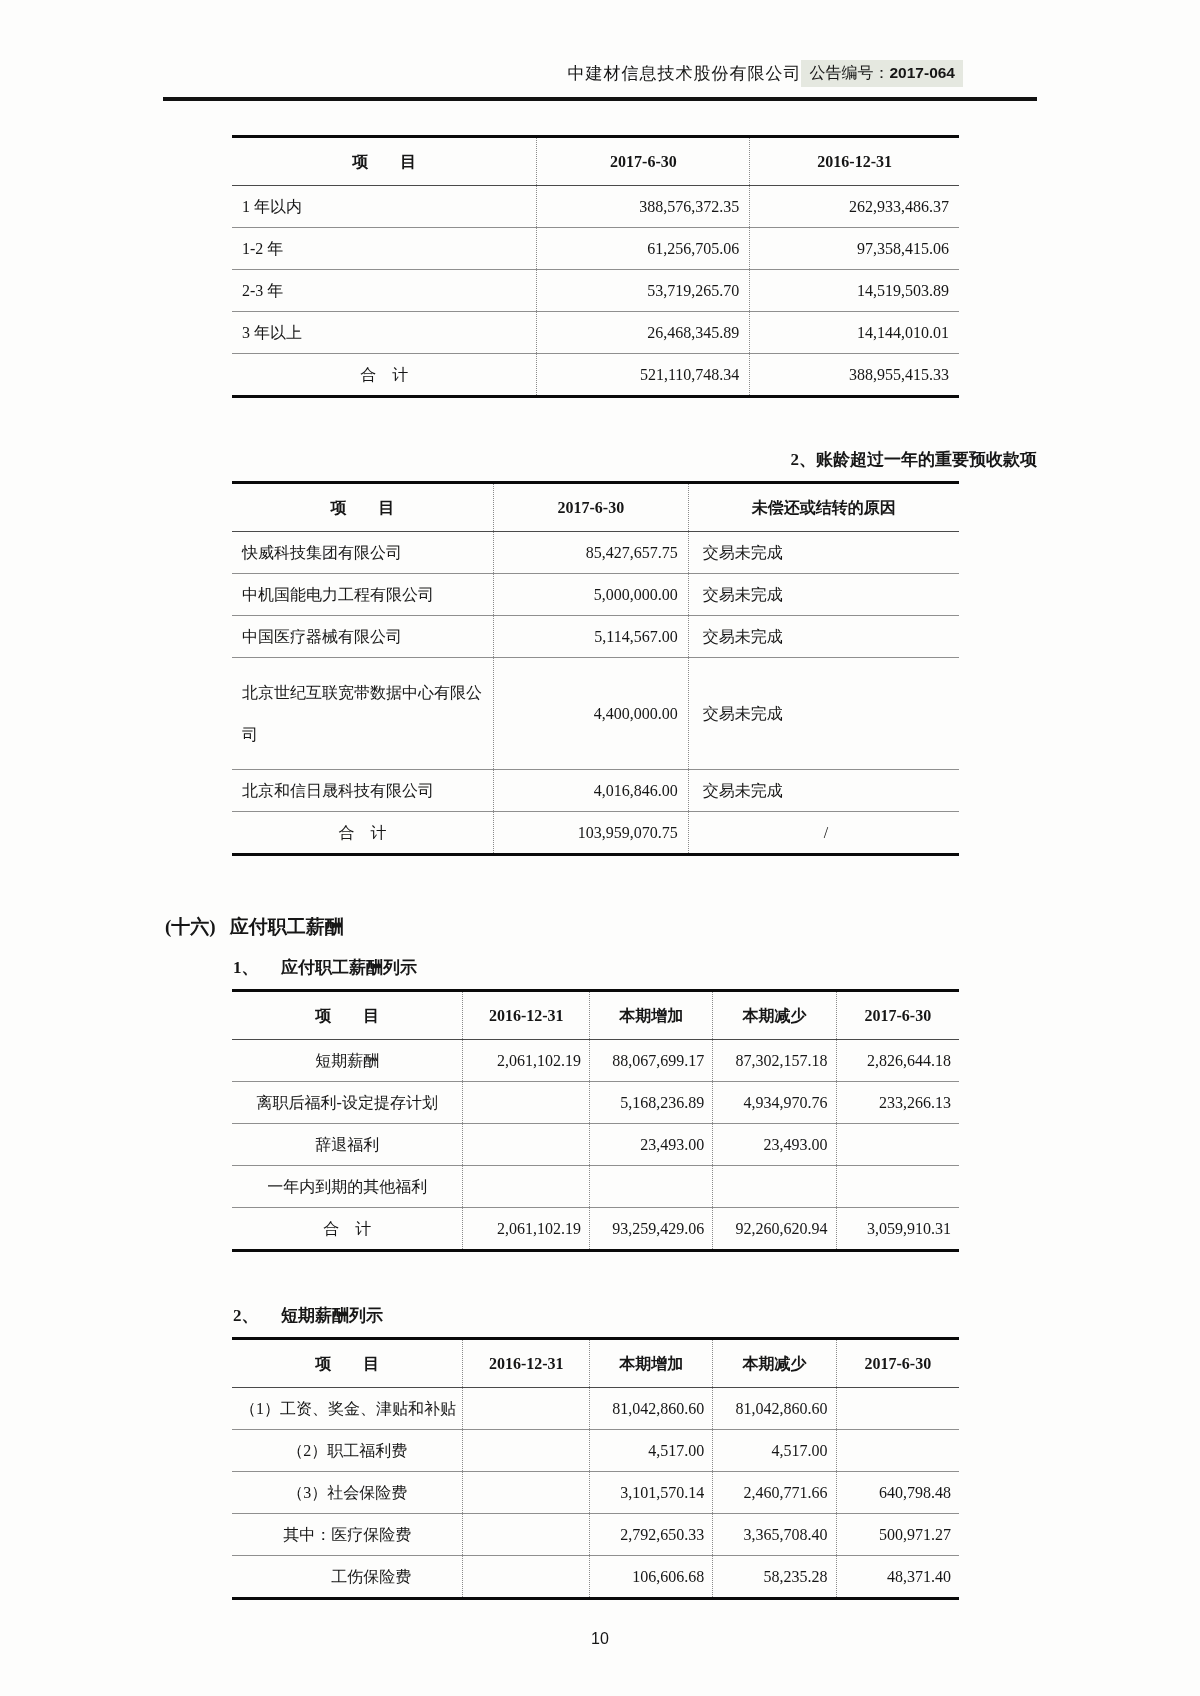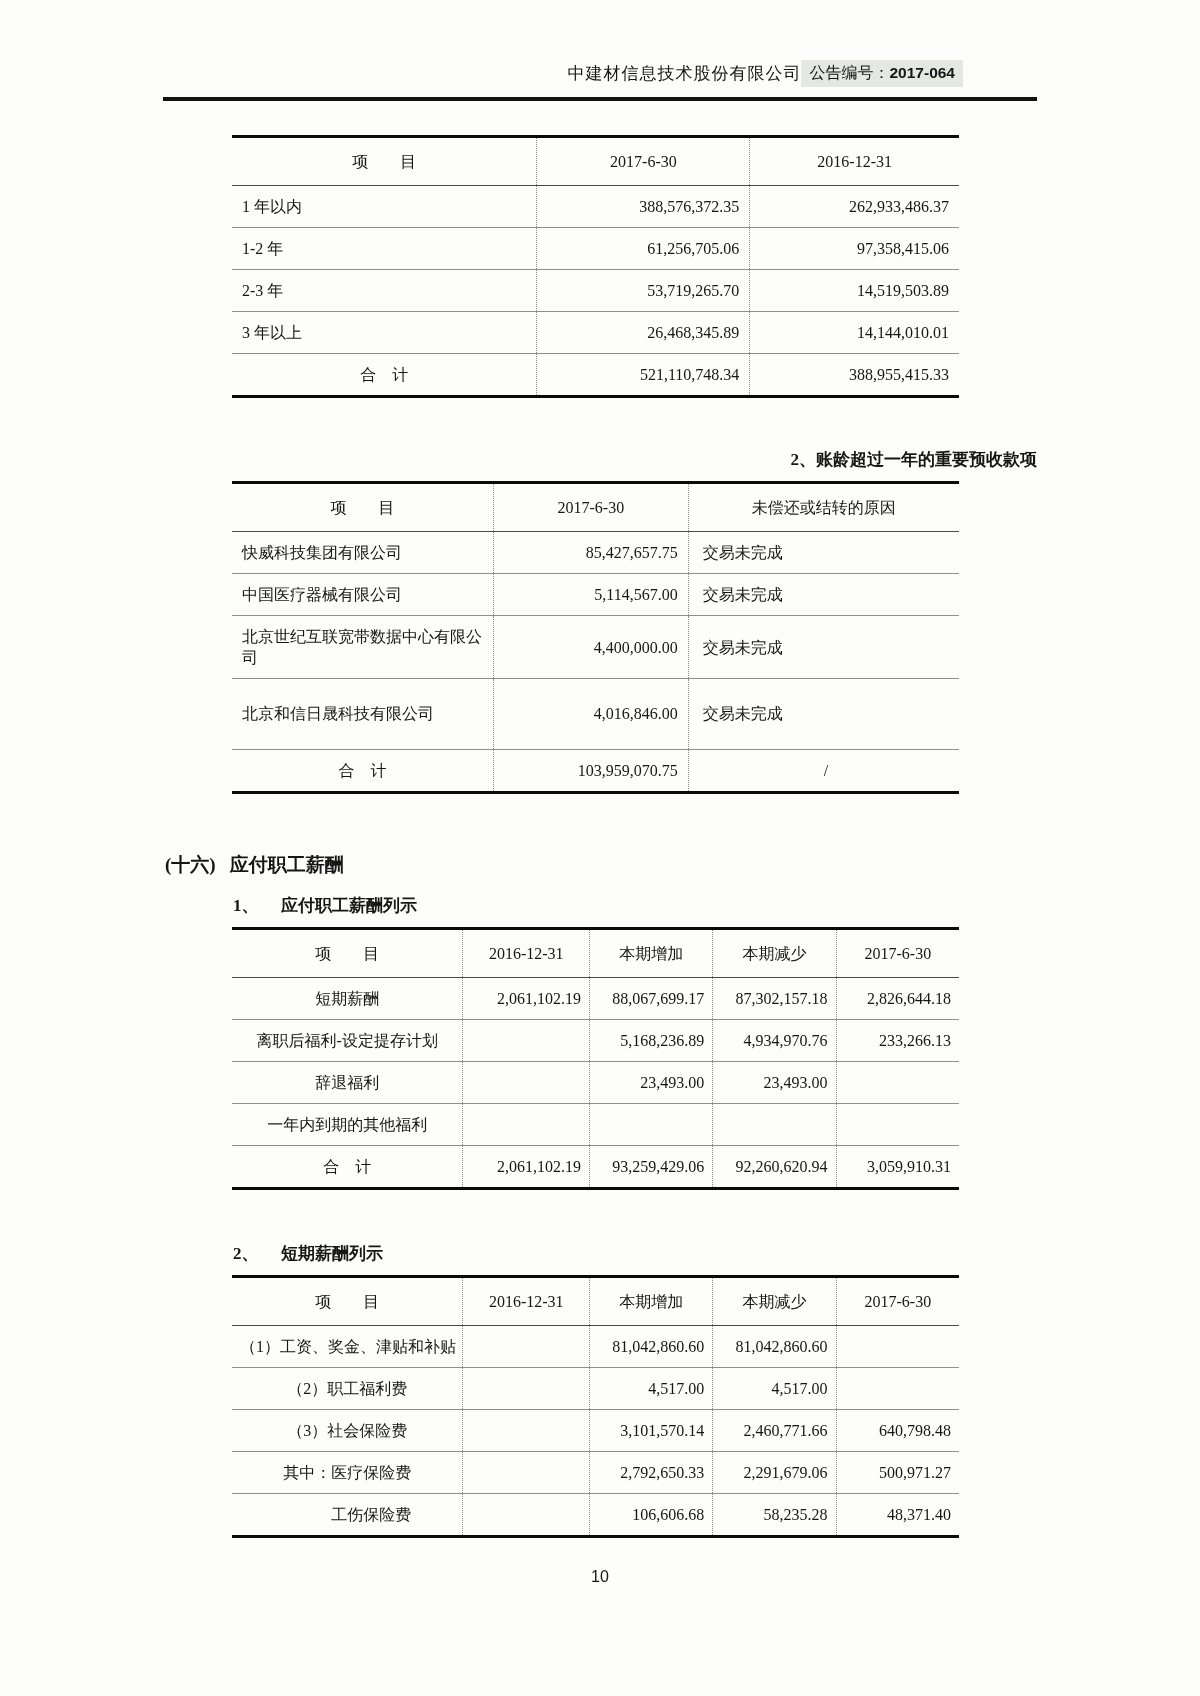--- a/index.html
+++ b/index.html
@@ -41,21 +41,21 @@
   table.doc-table {
     border-collapse:collapse;
     table-layout:fixed;
     width:727px;
     margin-left:69px;
     font-size:16px;
     border-top:3.5px solid #0a0a0a;
     border-bottom:3.5px solid #0a0a0a;
   }
   .doc-table th {
-    font-weight:normal; text-align:center;
+    font-weight:bold; text-align:center;
     padding:13px 10px;
     border-bottom:1px solid #4a4a4a;
     line-height:21px;
     overflow:hidden;
   }
   .doc-table td {
     padding:10px 10px;
     border-bottom:1px solid #8f8f8f;
     line-height:21px;
     vertical-align:middle;
@@ -166,20 +166,25 @@
           <th>未偿还或结转的原因</th>
         </tr>
       </thead>
       <tbody>
         <tr>
           <td>快威科技集团有限公司</td>
           <td>85,427,657.75</td>
           <td>交易未完成</td>
         </tr>
         <tr>
+          <td>中机国能电力工程有限公司</td>
+          <td>5,000,000.00</td>
+          <td>交易未完成</td>
+        </tr>
+        <tr>
           <td>中国医疗器械有限公司</td>
           <td>5,114,567.00</td>
           <td>交易未完成</td>
         </tr>
         <tr>
           <td>北京世纪互联宽带数据中心有限公司</td>
           <td>4,400,000.00</td>
           <td>交易未完成</td>
         </tr>
         <tr>
@@ -283,21 +288,21 @@
           <td>（3）社会保险费</td>
           <td></td>
           <td>3,101,570.14</td>
           <td>2,460,771.66</td>
           <td>640,798.48</td>
         </tr>
         <tr>
           <td>其中：医疗保险费</td>
           <td></td>
           <td>2,792,650.33</td>
-          <td>2,291,679.06</td>
+          <td>3,365,708.40</td>
           <td>500,971.27</td>
         </tr>
         <tr>
           <td>　　　工伤保险费</td>
           <td></td>
           <td>106,606.68</td>
           <td>58,235.28</td>
           <td>48,371.40</td>
         </tr>
       </tbody>

